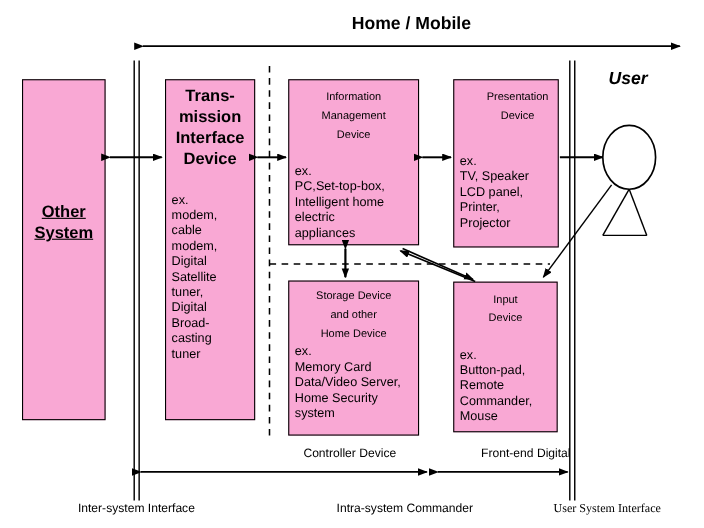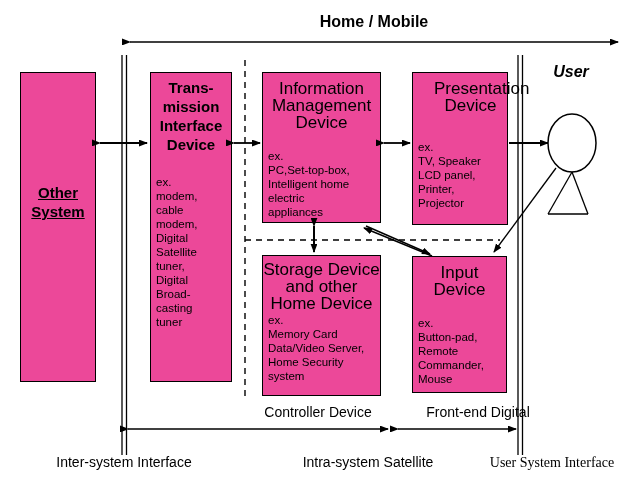--- a/index.html
+++ b/index.html
@@ -3,35 +3,35 @@
 <meta charset="utf-8">
 <style>
   html,body{margin:0;padding:0;background:#ffffff;}
   body{width:640px;height:480px;position:relative;overflow:hidden;
        font-family:"Liberation Sans","DejaVu Sans",sans-serif;color:#000;}
 
   #stage{position:absolute;left:0;top:0;width:640px;height:405px;}
 
   svg#wires{position:absolute;left:0;top:0;width:640px;height:480px;}
 
-  .box{position:absolute;border:1.5px solid #000;background:#ec4899;box-sizing:border-box;}
+  .box{position:absolute;border:1.5px solid #000;background:#f9a8d4;box-sizing:border-box;}
 
   .bx-title{
-    text-align:center;font-size:17px;line-height:17px;
+    text-align:center;font-size:10px;line-height:17px;
     padding-top:6px;white-space:pre-line;
   }
   .bx-title.bold{font-weight:bold;font-size:15px;line-height:19px;}
   .bx-ex{
     font-size:11.5px;line-height:14px;white-space:pre-line;
     padding-left:5px;padding-right:2px;
   }
 
   .lbl{position:absolute;font-size:12.5px;line-height:15px;white-space:nowrap;}
   .lbl.big{font-size:16px;font-weight:bold;}
-  .lbl.mid{font-size:14px;}
+  .lbl.mid{font-size:11px;}
   .ctr{transform:translateX(-50%);text-align:center;}
 </style>
 </head>
 <body>
 
 <div id="stage">
 
   <div class="lbl big ctr" style="left:374px;top:14px;">Home / Mobile</div>
 
   <div class="lbl big ctr" style="left:571px;top:64px;font-style:italic;">User</div>
@@ -98,21 +98,21 @@
 Button-pad,
 Remote
 Commander,
 Mouse</div>
   </div>
 
   <div class="lbl mid ctr" style="left:318px;top:405px;">Controller  Device</div>
   <div class="lbl mid ctr" style="left:478px;top:405px;">Front-end Digital</div>
 
   <div class="lbl mid ctr" style="left:124px;top:455px;">Inter-system Interface</div>
-  <div class="lbl mid ctr" style="left:368px;top:455px;">Intra-system Satellite</div>
+  <div class="lbl mid ctr" style="left:368px;top:455px;">Intra-system Commander</div>
   <div class="lbl mid ctr" style="left:552px;top:455px;font-family:Liberation Serif, serif;">User System Interface</div>
 
   <svg id="wires" viewBox="0 0 640 480">
     <defs>
       <marker id="ahead" markerWidth="9" markerHeight="9" refX="8" refY="3.4" orient="auto" markerUnits="userSpaceOnUse">
         <path d="M0,0 L9,3.4 L0,6.8 z" fill="#000"></path>
       </marker>
       <marker id="atail" markerWidth="9" markerHeight="9" refX="1" refY="3.4" orient="auto-start-reverse" markerUnits="userSpaceOnUse">
         <path d="M9,0 L0,3.4 L9,6.8 z" fill="#000"></path>
       </marker>

